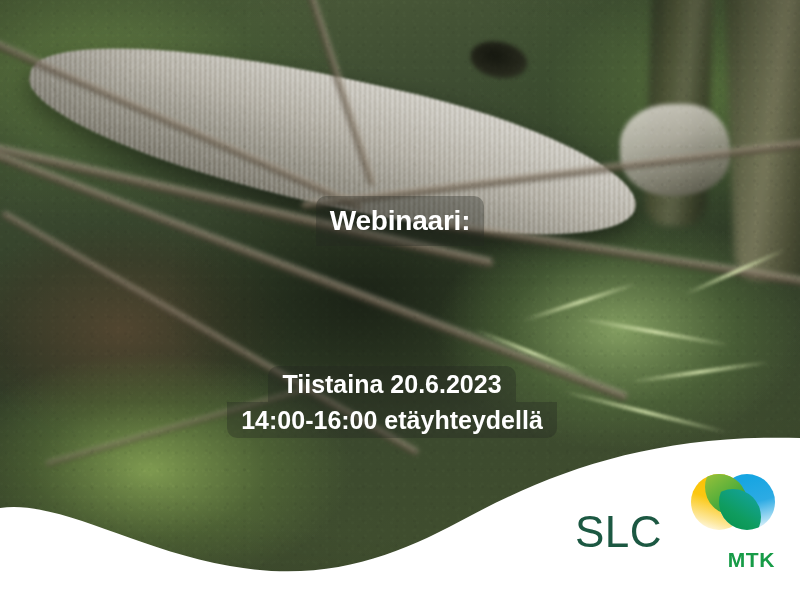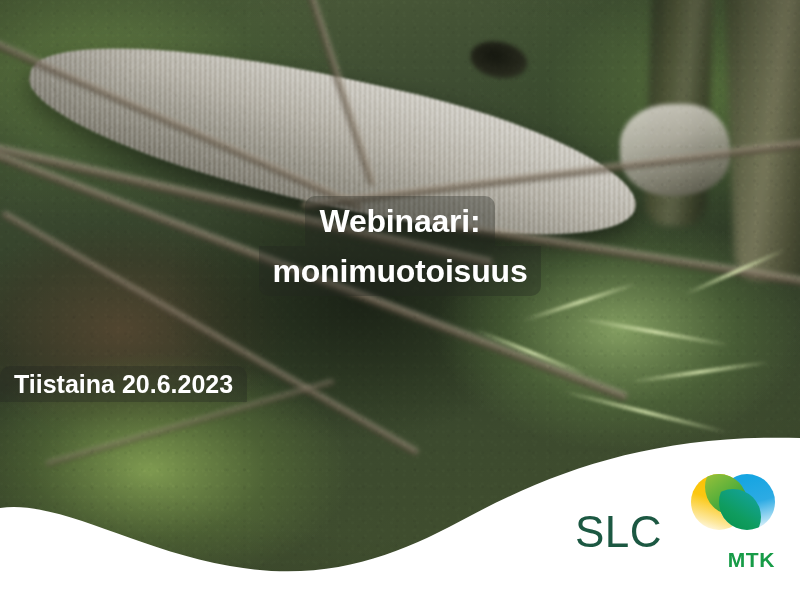--- a/index.html
+++ b/index.html
@@ -148,37 +148,37 @@
   .text-wrap {
     position: absolute;
     left: 0; right: 0; top: 196px;
     text-align: center;
     z-index: 5;
   }
   .title-line {
     display: inline-block;
     color: #ffffff;
     font-weight: bold;
-    font-size: 32px;
+    font-size: 28px;
     line-height: 48px;
     letter-spacing: -0.2px;
     padding: 1px 14px;
     background: rgba(35,38,32,0.34);
     border-radius: 10px;
     white-space: nowrap;
   }
   .title-1 { border-radius: 10px 10px 0 0; }
   .title-2 { border-radius: 10px; }
   .title-3 { border-radius: 0 0 10px 10px; }
   .title-row { line-height: 0; }
 
   .meta-wrap {
     position: absolute;
     left: 0; right: 16px; top: 366px;
-    text-align: left;
+    text-align: center;
     z-index: 5;
   }
   .meta-line {
     display: inline-block;
     color: #ffffff;
     font-weight: bold;
     font-size: 25px;
     line-height: 34px;
     padding: 1px 14px;
     background: rgba(35,38,32,0.34);
@@ -263,28 +263,28 @@
     <div class="wisp" style="left:470px; top:350px; width:120px; transform:rotate(22deg);"></div>
 
     <div class="photo-grain"></div>
     <div class="photo-vignette"></div>
   </div>
 
   <div class="text-wrap">
     <div class="title-row">
       <span class="title-line title-1">Webinaari:</span>
     </div>
-    <div class="title-row">
-      <span class="title-line title-3">monimuotoisuus</span>
-    </div>
   </div>
 
   <div class="meta-wrap">
     <div class="title-row">
       <span class="meta-line meta-1">Tiistaina 20.6.2023</span>
+    </div>
+    <div class="title-row">
+      <span class="meta-line meta-2">14:00-16:00 etäyhteydellä</span>
     </div>
   </div>
 
   <svg class="wave" viewBox="0 0 800 180" preserveAspectRatio="none">
     <path d="M0,88 C60,80 130,128 230,146 C330,164 400,134 470,96 C560,48 660,14 800,18 L800,180 L0,180 Z" fill="#ffffff"></path>
   </svg>
 
   <div class="logos">
 
     <div class="slc-logo">SLC</div>

